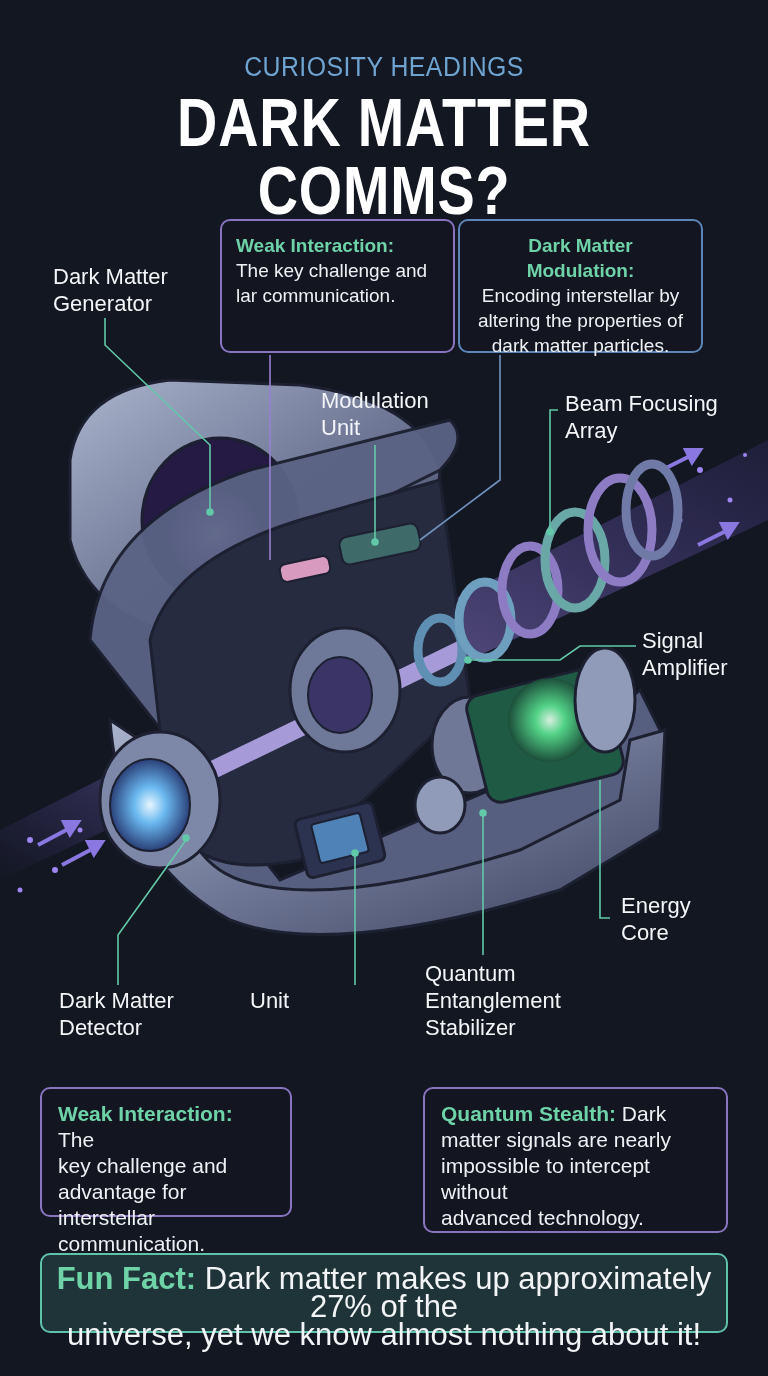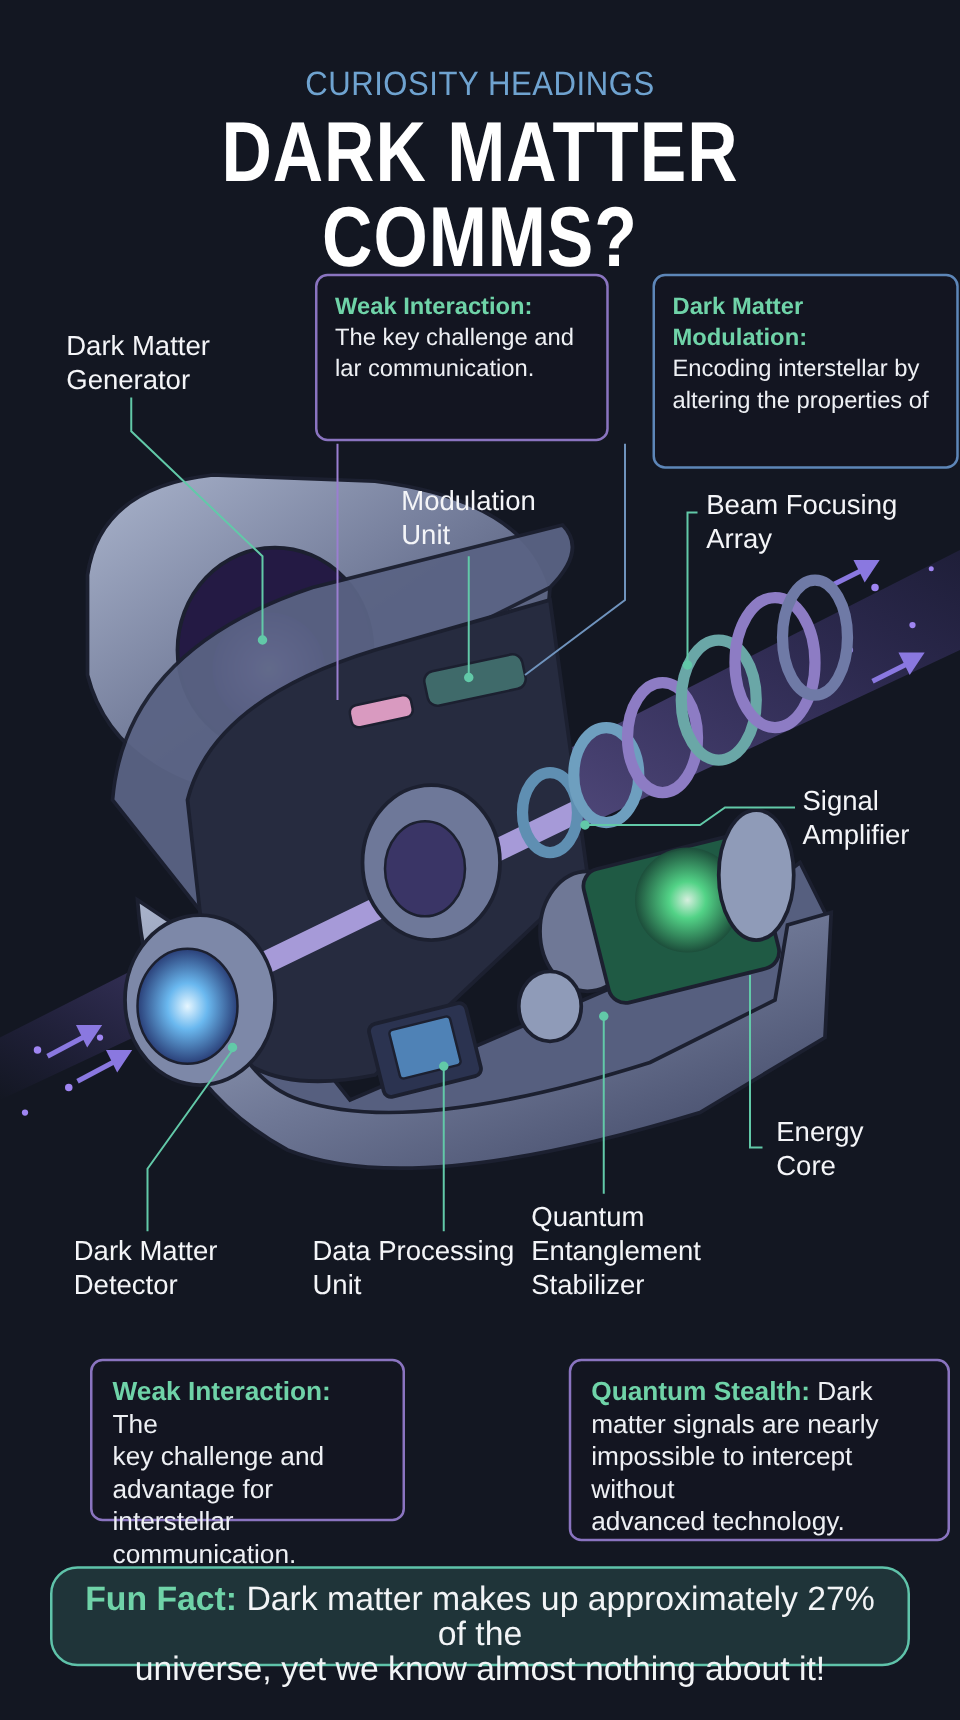--- a/index.html
+++ b/index.html
@@ -16,33 +16,33 @@
     font-size: 27px; letter-spacing: 0.5px; color: #6fa3d0;
     transform: scaleX(0.92);
   }
   .title {
     top: 88px; left: 0; width: 768px; text-align: center;
     font-size: 68px; font-weight: bold; color: #ffffff;
     letter-spacing: 1px; transform: scaleX(0.82); line-height: 1;
   }
   .callout {
     border-radius: 10px; background: rgba(20,22,34,0.92);
-    padding: 12px 14px; font-size: 19px; line-height: 25px; color: #eef0f4; margin-left: 32px;
+    padding: 12px 14px; font-size: 19px; line-height: 25px; color: #eef0f4;
   }
   .callout .hl { color: #6fd3a8; font-weight: bold; }
   .c-purple { border: 2px solid #8a74c0; }
   .c-blue { border: 2px solid #5d86b8; }
   .label {
     font-size: 22px; line-height: 27px; color: #f4f5f8;
   }
   .funfact {
     left: 40px; top: 1253px; width: 688px; height: 80px;
-    border: 2px solid #5fc3aa; border-radius: 22px;
+    border: 2px solid #5fc3aa; border-radius: 10px;
     background: #1f3439; text-align: center;
-    font-size: 27px; line-height: 28px; padding: 10px 14px; color: #f2f4f6;
+    font-size: 31px; line-height: 28px; padding: 10px 14px; color: #f2f4f6;
   }
   .funfact .hl { color: #6fd3a8; font-weight: bold; }
   svg { position: absolute; left: 0; top: 0; }
 </style>
 </head>
 <body>
 
 <div class="abs kicker">CURIOSITY HEADINGS</div>
 <div class="abs title">DARK MATTER COMMS?</div>
 
@@ -160,24 +160,25 @@
     <polyline points="500,355 500,480 420,540"></polyline>
   </g>
 </svg>
 
 <div class="abs callout c-purple" style="left:220px; top:219px; width:235px; height:134px;">
   <div class="hl">Weak Interaction:</div>
   <div>The key challenge and</div>
   <div>lar communication.</div>
 </div>
 
-<div class="abs callout c-blue" style="left:490px; top:219px; width:245px; height:156px;">
+<div class="abs callout c-blue" style="left:458px; top:219px; width:245px; height:134px;text-align:center;">
   <div class="hl">Dark Matter Modulation:</div>
   <div>Encoding interstellar by</div>
   <div>altering the properties of</div>
+  <div>dark matter particles.</div>
 </div>
 
 <div class="abs label" style="left:53px; top:263px;">
   <div>Dark Matter</div>
   <div>Generator</div>
 </div>
 <div class="abs label" style="left:321px; top:387px;">
   <div>Modulation</div>
   <div>Unit</div>
 </div>
@@ -191,21 +192,20 @@
 </div>
 <div class="abs label" style="left:621px; top:892px;">
   <div>Energy</div>
   <div>Core</div>
 </div>
 <div class="abs label" style="left:59px; top:987px;">
   <div>Dark Matter</div>
   <div>Detector</div>
 </div>
 <div class="abs label" style="left:250px; top:987px;">
-  <div>Data Processing</div>
   <div>Unit</div>
 </div>
 <div class="abs label" style="left:425px; top:960px;">
   <div>Quantum</div>
   <div>Entanglement</div>
   <div>Stabilizer</div>
 </div>
 
 <div class="abs callout c-purple" style="left:40px; top:1087px; width:252px; height:130px; font-size:21px; line-height:26px; padding:12px 16px;">
   <div><span class="hl">Weak Interaction:</span> <span>The</span></div>

